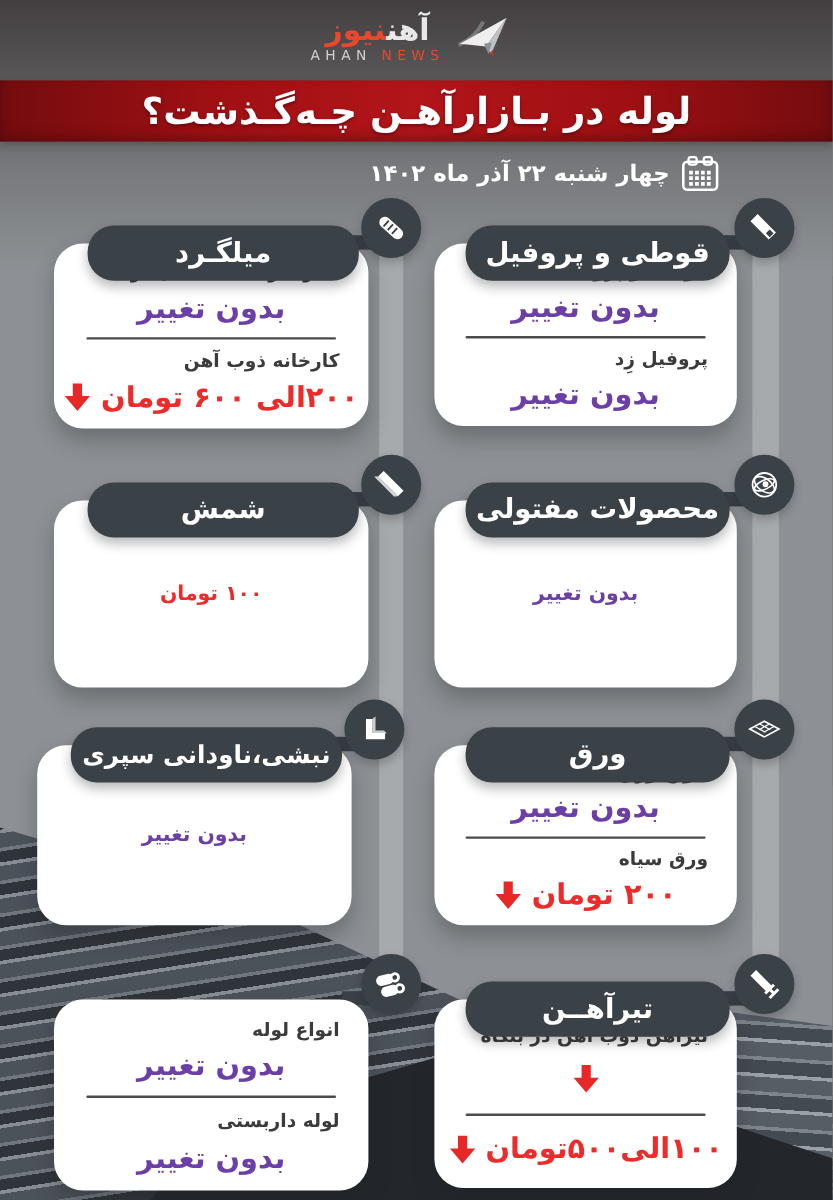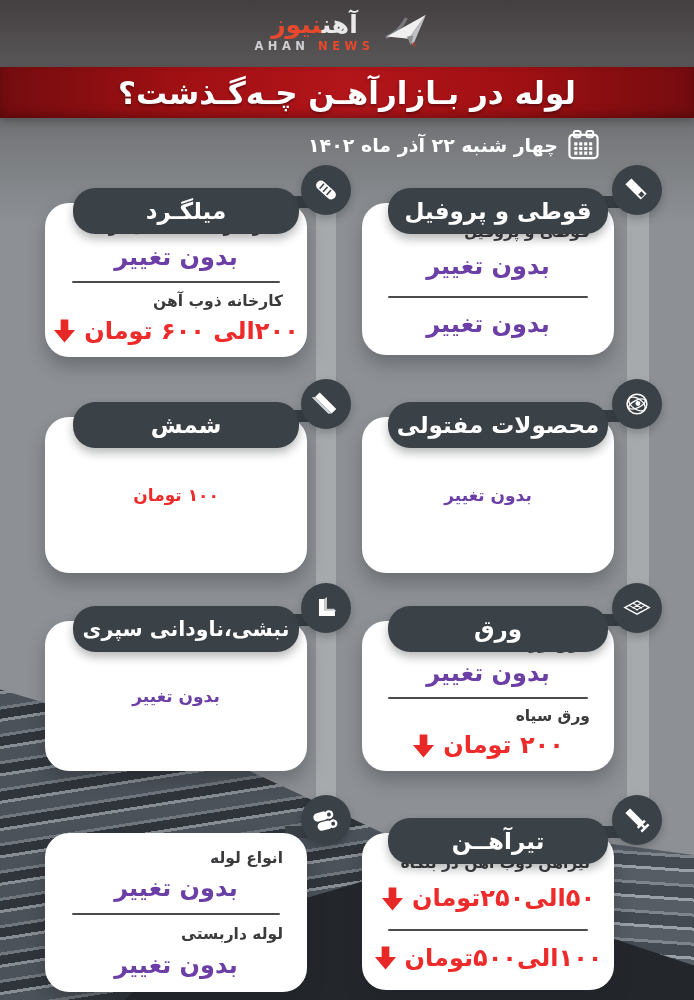--- a/index.html
+++ b/index.html
@@ -21,21 +21,21 @@
     clip-path:polygon(28% 80%,55% 64%,82% 78%,100% 90%,100% 100%,18% 100%);}
   .photo .ph-fade{position:absolute;inset:0;
     background:linear-gradient(180deg,#8d9195 0,rgba(141,145,149,.55) 14%,rgba(141,145,149,0) 34%);}
 
   
   .logo{position:absolute;top:4px;left:50%;transform:translateX(-52%);
         display:flex;align-items:center;gap:6px;z-index:3;}
   .logo-txt{display:flex;flex-direction:column;align-items:center;line-height:1.05;}
   .logo-fa{direction:rtl;font-weight:bold;font-size:25px;color:#e9e9ea;letter-spacing:.5px;}
   .logo-fa .accent{color:#e8492c;}
-  .logo-en{font-size:11.5px;letter-spacing:4.5px;color:#cfd0d2;font-weight:bold;margin-top:2px;}
+  .logo-en{font-size:11.5px;letter-spacing:4.5px;color:#cfd0d2;font-weight:normal;margin-top:2px;}
   .logo-en .accent{color:#e8492c;}
 
   .banner{position:absolute;top:67px;left:0;right:0;height:51px;z-index:3;
     background:linear-gradient(90deg,#740c0f 0%,#a01013 26%,#b2151a 50%,#a01013 74%,#740c0f 100%);
     display:flex;align-items:center;justify-content:center;
     box-shadow:0 3px 8px rgba(0,0,0,.25), inset 0 -4px 10px rgba(0,0,0,.25);}
   .banner-title{color:#fff;font-weight:bold;font-size:31px;direction:rtl;white-space:nowrap;
     text-shadow:0 2px 3px rgba(0,0,0,.35);}
 
   .date-row{position:absolute;top:129px;right:94px;display:flex;direction:rtl;align-items:center;
@@ -130,20 +130,21 @@
             <rect x="13.6" y="20.3" width="4.8" height="4.8" fill="#3a4147"></rect>
           </g>
         </svg>
     </div>
     <div class="body" style="left:0;top:42px;width:232px;height:138px;">
       <div class="lbl">قوطی و پروفیل</div>
       <div class="val-row">
           <span class="val purple">بدون تغییر</span>
         </div>
       <div class="divider"></div>
+      <div class="lbl">پروفیل زِد</div>
       <div class="val-row">
           <span class="val purple">بدون تغییر</span>
         </div>
     </div>
   </div>
 
   <div class="card-wrap" style="left:45px;top:161px;width:306px;height:190px;">
     <div class="connector" style="left:240px;top:35px;width:44px;"></div>
     <div class="pill" style="left:28px;top:27px;width:226px;">
       <span>میلگـرد</span>
@@ -232,21 +233,21 @@
       <div class="lbl">ورق سیاه</div>
       <div class="val-row">
         <span class="val red">۲۰۰ تومان</span>
         <svg class="arrow-down" width="23" height="26" viewBox="0 0 24 26">
             <path d="M8 1h8v11h7L12 25 1 12h7z" fill="#e82727"></path>
           </svg>
       </div>
     </div>
   </div>
 
-  <div class="card-wrap" style="left:45px;top:579px;width:306px;height:190px;padding-left:48px;">
+  <div class="card-wrap" style="left:31px;top:579px;width:306px;height:190px;padding-left:48px;">
     <div class="connector" style="left:240px;top:35px;width:44px;"></div>
     <div class="pill" style="left:28px;top:27px;width:226px;">
       <span class="small">نبشی،ناودانی سپری</span>
     </div>
     <div class="icon-circle" style="left:256px;top:4px;">
       <svg width="30" height="30" viewBox="0 0 32 32">
           <path d="M14 6.5l3-2.2v12.4l7.6.1 2.4 2.6h-13z" fill="#c9cdd0"></path>
           <path d="M8.5 6.5h5.5v12.5h11.5v5.5H8.5z" fill="#fff"></path>
         </svg>
     </div>
@@ -266,21 +267,20 @@
       <svg width="30" height="30" viewBox="0 0 32 32">
           <g transform="rotate(-45 16 16)">
             <rect x="12.5" y="2" width="7" height="20" fill="#fff"></rect>
             <path d="M10.5 22.5h11M10.5 28h11M16 22.5V28" stroke="#fff" stroke-width="2.6"></path>
           </g>
         </svg>
     </div>
     <div class="body" style="left:0;top:42px;width:232px;height:143px;">
       <div class="lbl">تیرآهن ذوب آهن در بنگاه</div>
       <div class="val-row">
-        <span class="val red">۵۰الی۲۵۰تومان</span>
         <svg class="arrow-down" width="23" height="26" viewBox="0 0 24 26">
             <path d="M8 1h8v11h7L12 25 1 12h7z" fill="#e82727"></path>
           </svg>
       </div>
       <div class="divider"></div>
       <div class="val-row">
         <span class="val red">۱۰۰الی۵۰۰تومان</span>
         <svg class="arrow-down" width="23" height="26" viewBox="0 0 24 26">
             <path d="M8 1h8v11h7L12 25 1 12h7z" fill="#e82727"></path>
           </svg>

